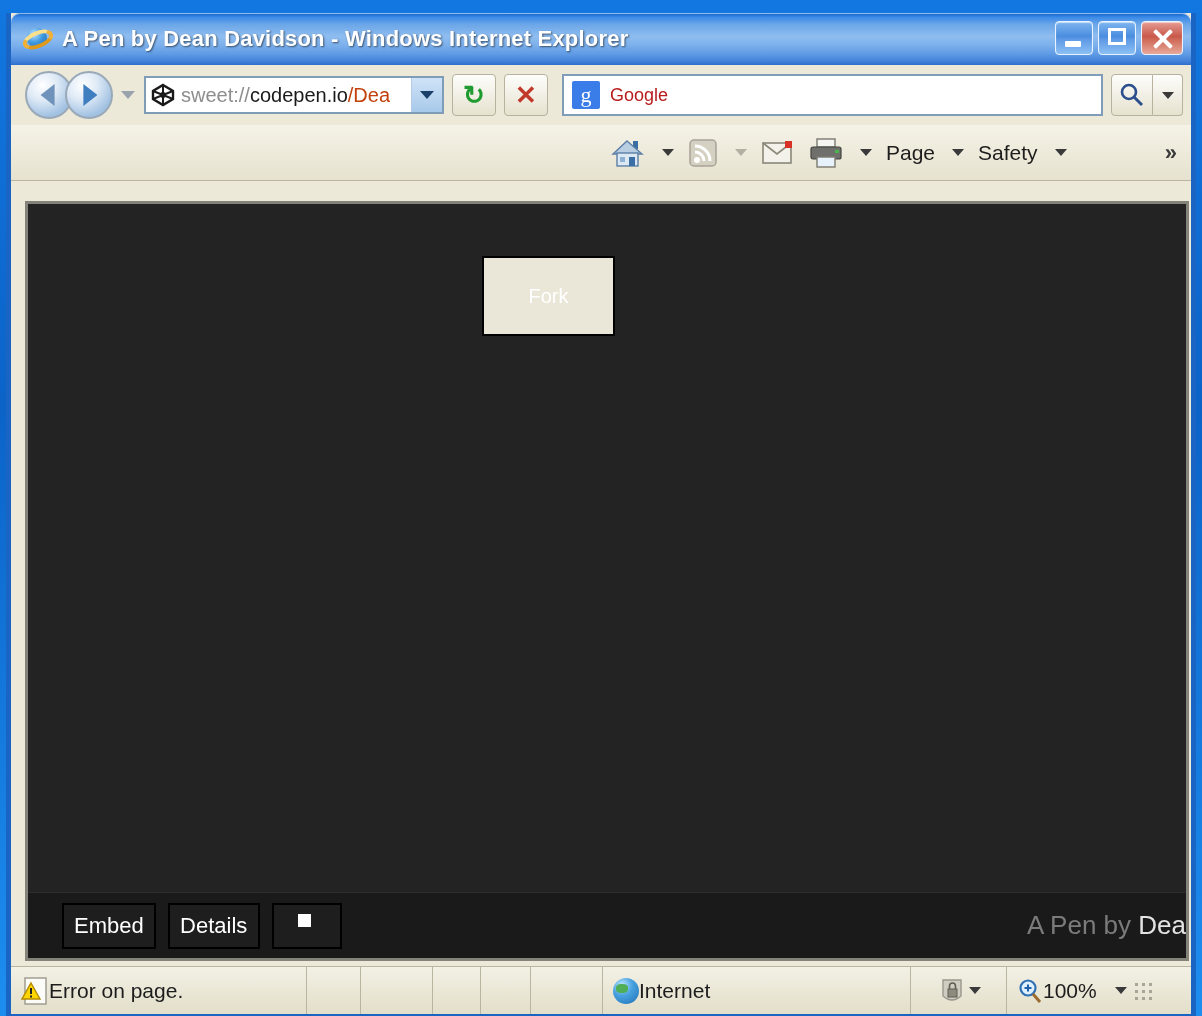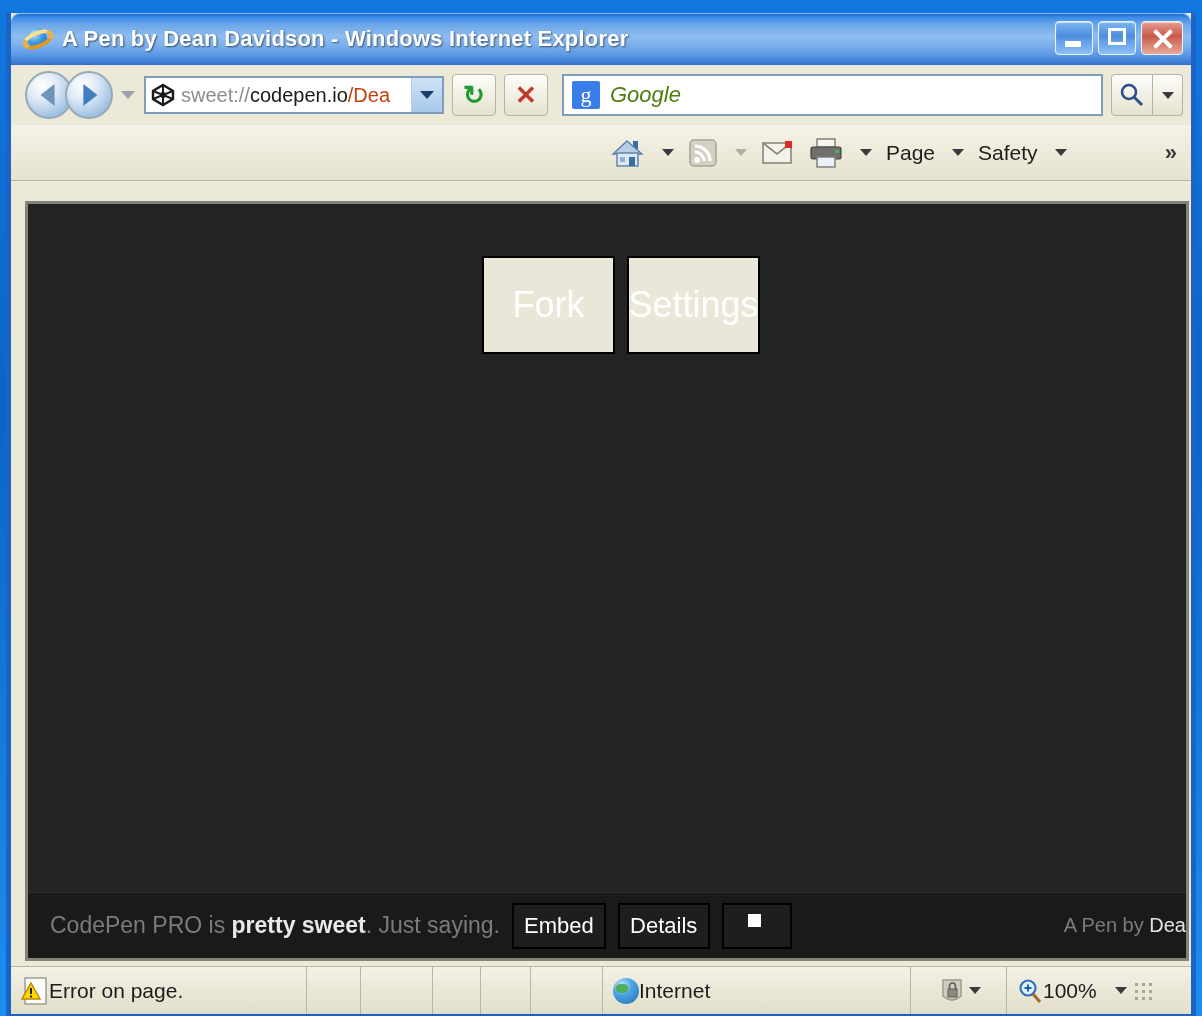--- a/index.html
+++ b/index.html
@@ -181,21 +181,21 @@
     box-sizing:border-box;
     display:flex; align-items:center;
     min-width: 0;
   }
   .g-icon {
     width:28px;height:28px;background:#3b7de8;color:#fff;
     margin:0 10px 0 8px;display:flex;align-items:center;justify-content:center;
     font-family:"Liberation Serif", serif; font-size:22px; flex:none;
     border-radius:2px;
   }
-  .search-ph { color:#4d7c0f; font-size:22px;font-style:italic; }
+  .search-ph { color:#b91c1c; font-size:18px; }
   .search-btns { display:flex; margin-left:8px; flex:none; }
   .srch-go, .srch-drop {
     height:42px; border:1px solid #b7b39e;
     background: linear-gradient(to bottom,#fdfdfb,#e6e2cf);
     display:flex;align-items:center;justify-content:center;
     box-sizing:border-box;
   }
   .srch-go { width:42px; border-radius:4px 0 0 4px; }
   .srch-drop { width:30px; border-left:none; border-radius:0 4px 4px 0; }
 
@@ -282,25 +282,25 @@
     border: 3px solid #83837a;
     box-sizing:border-box;
     background: #232323;
     overflow:hidden;
   }
   .btnrow {
     position:absolute; left:454px; top:52px;
     display:flex; gap:12px;
   }
   .pen-btn {
-    width:133px; height:98px;
+    width:133px; height:80px;
     border:2px solid #000;
     box-sizing:border-box;
     display:flex; align-items:center; justify-content:center;
-    font-size:36px; color:#ffffff;
+    font-size:20px; color:#ffffff;
     font-family:"Liberation Sans", sans-serif;
   }
   .pen-btn.cream { background:#ebe7d8; }
   .pen-btn.dark  { background:#1e1e1e; }
 
   .footer {
     position:absolute; left:0; right:0; bottom:0;
     height: 66px;
     background:#1a1a1a;
     border-top:1px solid #2c2c2c;
@@ -315,21 +315,21 @@
     height:46px; min-width:92px;
     border:2px solid #000;
     background:#1e1e1e;
     color:#ffffff; font-size:22px;
     display:flex;align-items:center;justify-content:center;
     box-sizing:border-box; padding:0 10px;
   }
   .fbtn.icononly { min-width:70px; justify-content:flex-start; padding-left:24px; align-items:flex-start; padding-top:9px;}
   .brokenimg { width:13px;height:13px;background:#ffffff;display:block; }
   .byline {
-    margin-left:auto; font-size:20px; color:#7b7b7b; white-space:nowrap;
+    margin-left:auto; font-size:26px; color:#7b7b7b; white-space:nowrap;
     padding-right:0; overflow:hidden;
   }
   .byline b { color:#e3e3e3; font-weight:normal; }
 
   
   .statusbar {
     position:absolute; left:0; right:0; bottom:0;
     height: 48px;
     background: linear-gradient(to bottom,#f3f1e5,#e2dec9);
     border-top: 1px solid #b9b5a0;
@@ -519,25 +519,23 @@
         <span class="caret-sm"></span>
       </div>
       <div class="cmd-item" style="margin-left:auto;margin-right:14px;">
         <span class="chev2">»</span>
       </div>
     </div>
 
     <div class="content">
       <div class="btnrow">
         <div class="pen-btn cream">Fork</div>
-        <div class="pen-btn cream">Settings</div>
       </div>
 
       <div class="footer">
-        <span class="promo"><span>CodePen PRO is </span><b>pretty sweet</b><span>. Just saying.</span></span>
         <div class="fbtn">Embed</div>
         <div class="fbtn">Details</div>
         <div class="fbtn icononly">
           <span class="brokenimg"></span>
         </div>
         <span class="byline"><span>A Pen by </span><b>Dea</b></span>
       </div>
     </div>
 
     <div class="statusbar">

